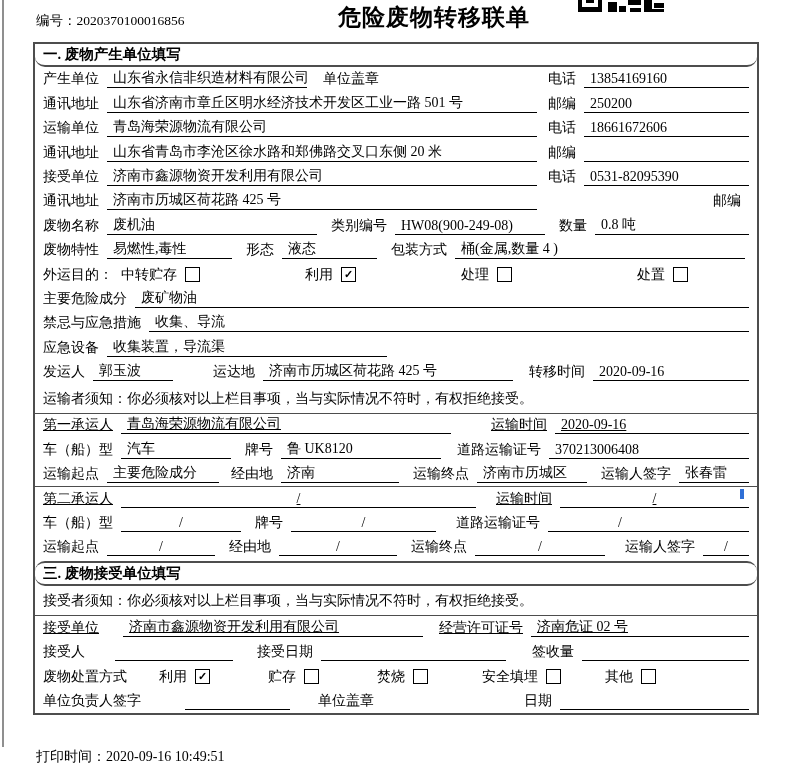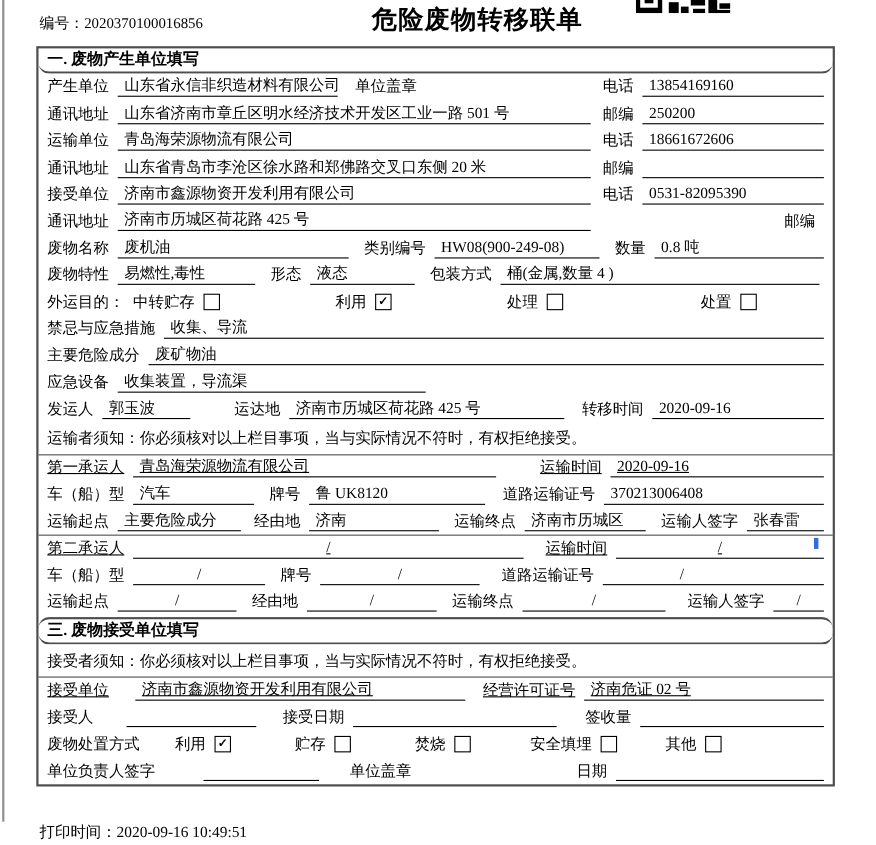--- a/index.html
+++ b/index.html
@@ -130,27 +130,27 @@
       <span class="plain">处理</span>
       <span class="cb"></span>
     </span>
     <span class="opt" style="margin-left:125px">
       <span class="plain">处置</span>
       <span class="cb"></span>
     </span>
   </div>
 
   <div class="row">
+    <span class="lbl">主要危险成分</span>
+    <span class="val grow">废矿物油</span>
+  </div>
+
+  <div class="row">
     <span class="lbl">禁忌与应急措施</span>
     <span class="val grow">收集、导流</span>
-  </div>
-
-  <div class="row">
-    <span class="lbl">主要危险成分</span>
-    <span class="val grow">废矿物油</span>
   </div>
 
   <div class="row">
     <span class="lbl">应急设备</span>
     <span class="val" style="width:280px">收集装置，导流渠</span>
   </div>
 
   <div class="row">
     <span class="lbl">发运人</span>
     <span class="val" style="width:80px">郭玉波</span>

